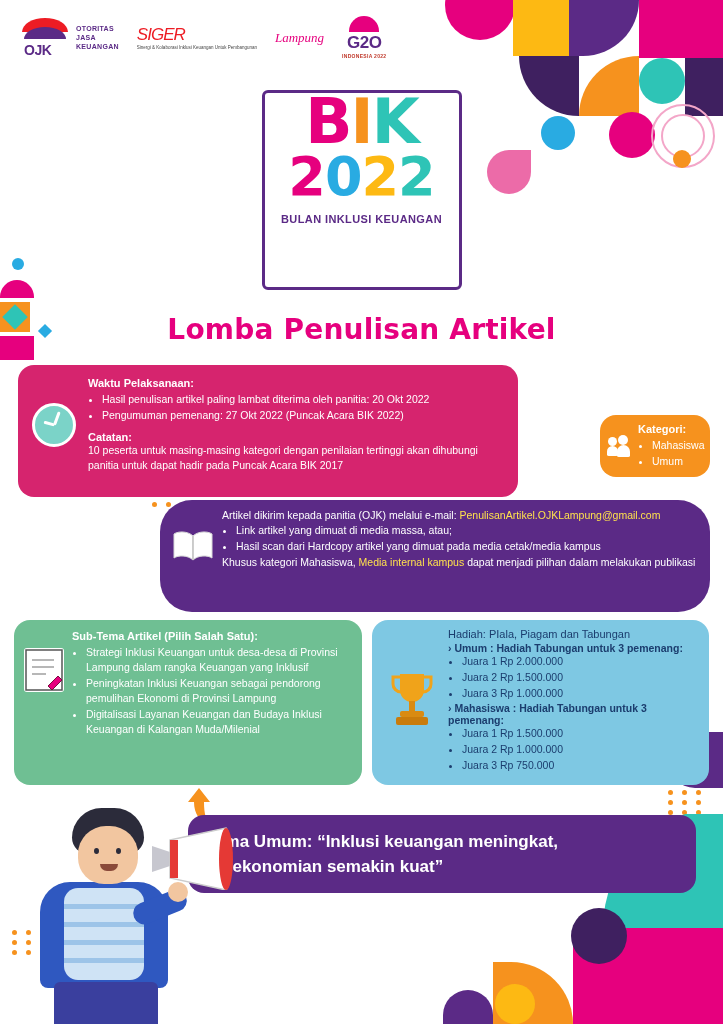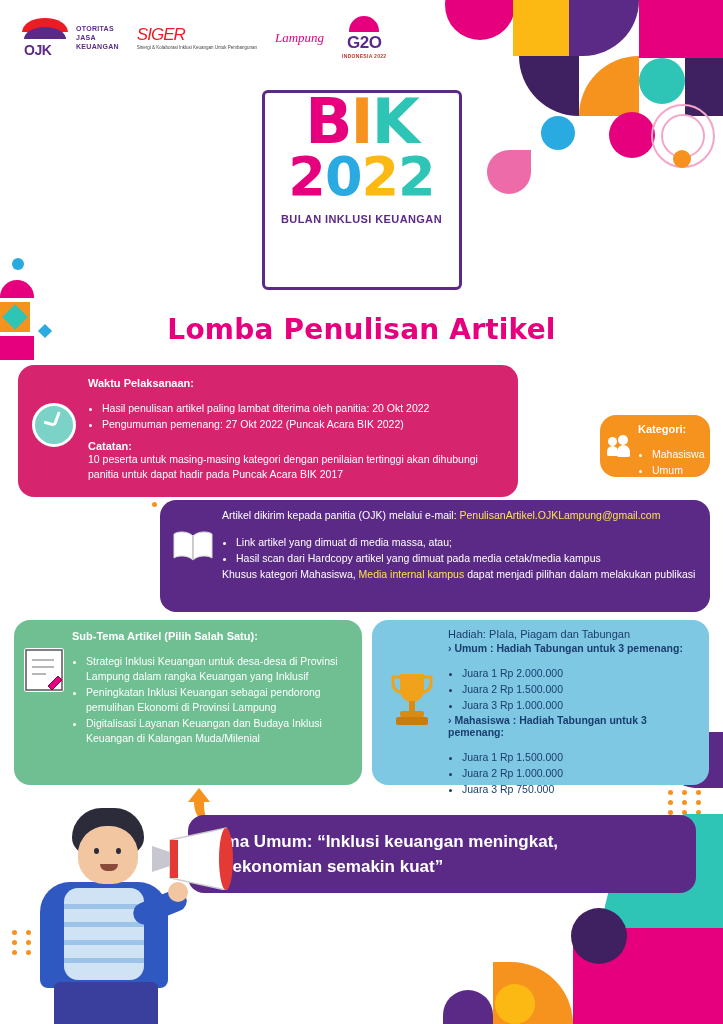--- a/index.html
+++ b/index.html
@@ -101,21 +101,21 @@
 
   .card-kategori {
     left: 600px; top: 415px; width: 110px; height: 62px;
     background: #f6921e; padding: 8px 8px 8px 38px;
   }
   .people-ic { position: absolute; left: 8px; top: 20px; width: 26px; height: 22px; }
   .people-ic i { position: absolute; background: #fff; border-radius: 50%; }
 
   .card-email {
     left: 160px; top: 500px; width: 550px; height: 112px;
-    background: #5b2a86; padding: 8px 12px 8px 62px;
+    background: #5b2a86; padding: 8px 12px 8px 62px; border-radius: 32px;
   }
   .book-ic { position: absolute; left: 12px; top: 30px; width: 42px; height: 32px; }
 
   .card-subtema {
     left: 14px; top: 620px; width: 348px; height: 165px;
     background: #6fbf93; padding: 10px 10px 10px 58px;
   }
   .pen-ic { position: absolute; left: 10px; top: 28px; width: 40px; height: 44px; background: #fff; border-radius: 3px; }
 
   .card-hadiah {
@@ -124,21 +124,21 @@
   }
   .trophy-ic { position: absolute; left: 14px; top: 48px; width: 52px; height: 60px; }
 
   .card-tema {
     left: 188px; top: 815px; width: 508px; height: 78px;
     background: #5b2a86; padding: 14px 18px;
   }
   .card-tema .tema-text { font-size: 17px; font-weight: bold; line-height: 25px; }
 
   .card h4 { font-size: 11px; font-weight: bold; margin-bottom: 3px; }
-  .card ul { margin: 12px 0 0 14px; }
+  .card ul { margin: 0 0 0 14px; }
   .card li { font-size: 10.5px; line-height: 15px; margin-bottom: 1px; }
   .card p  { font-size: 10.5px; line-height: 15px; }
 
   .note-title { margin-top: 8px; font-size: 11px; font-weight: bold; }
   .hl-yellow { color: #ffe14d; }
   .hl-email  { color: #ffe14d; }
 
   .hadiah-head { font-size: 11px; font-weight: normal; color: #1b3d6e; margin-bottom: 2px; }
   .hadiah-sub  { font-size: 10.5px; font-weight: bold; color: #1b3d6e; }
   .card-hadiah ul li { color: #1b3d6e; font-size: 10.5px; }

